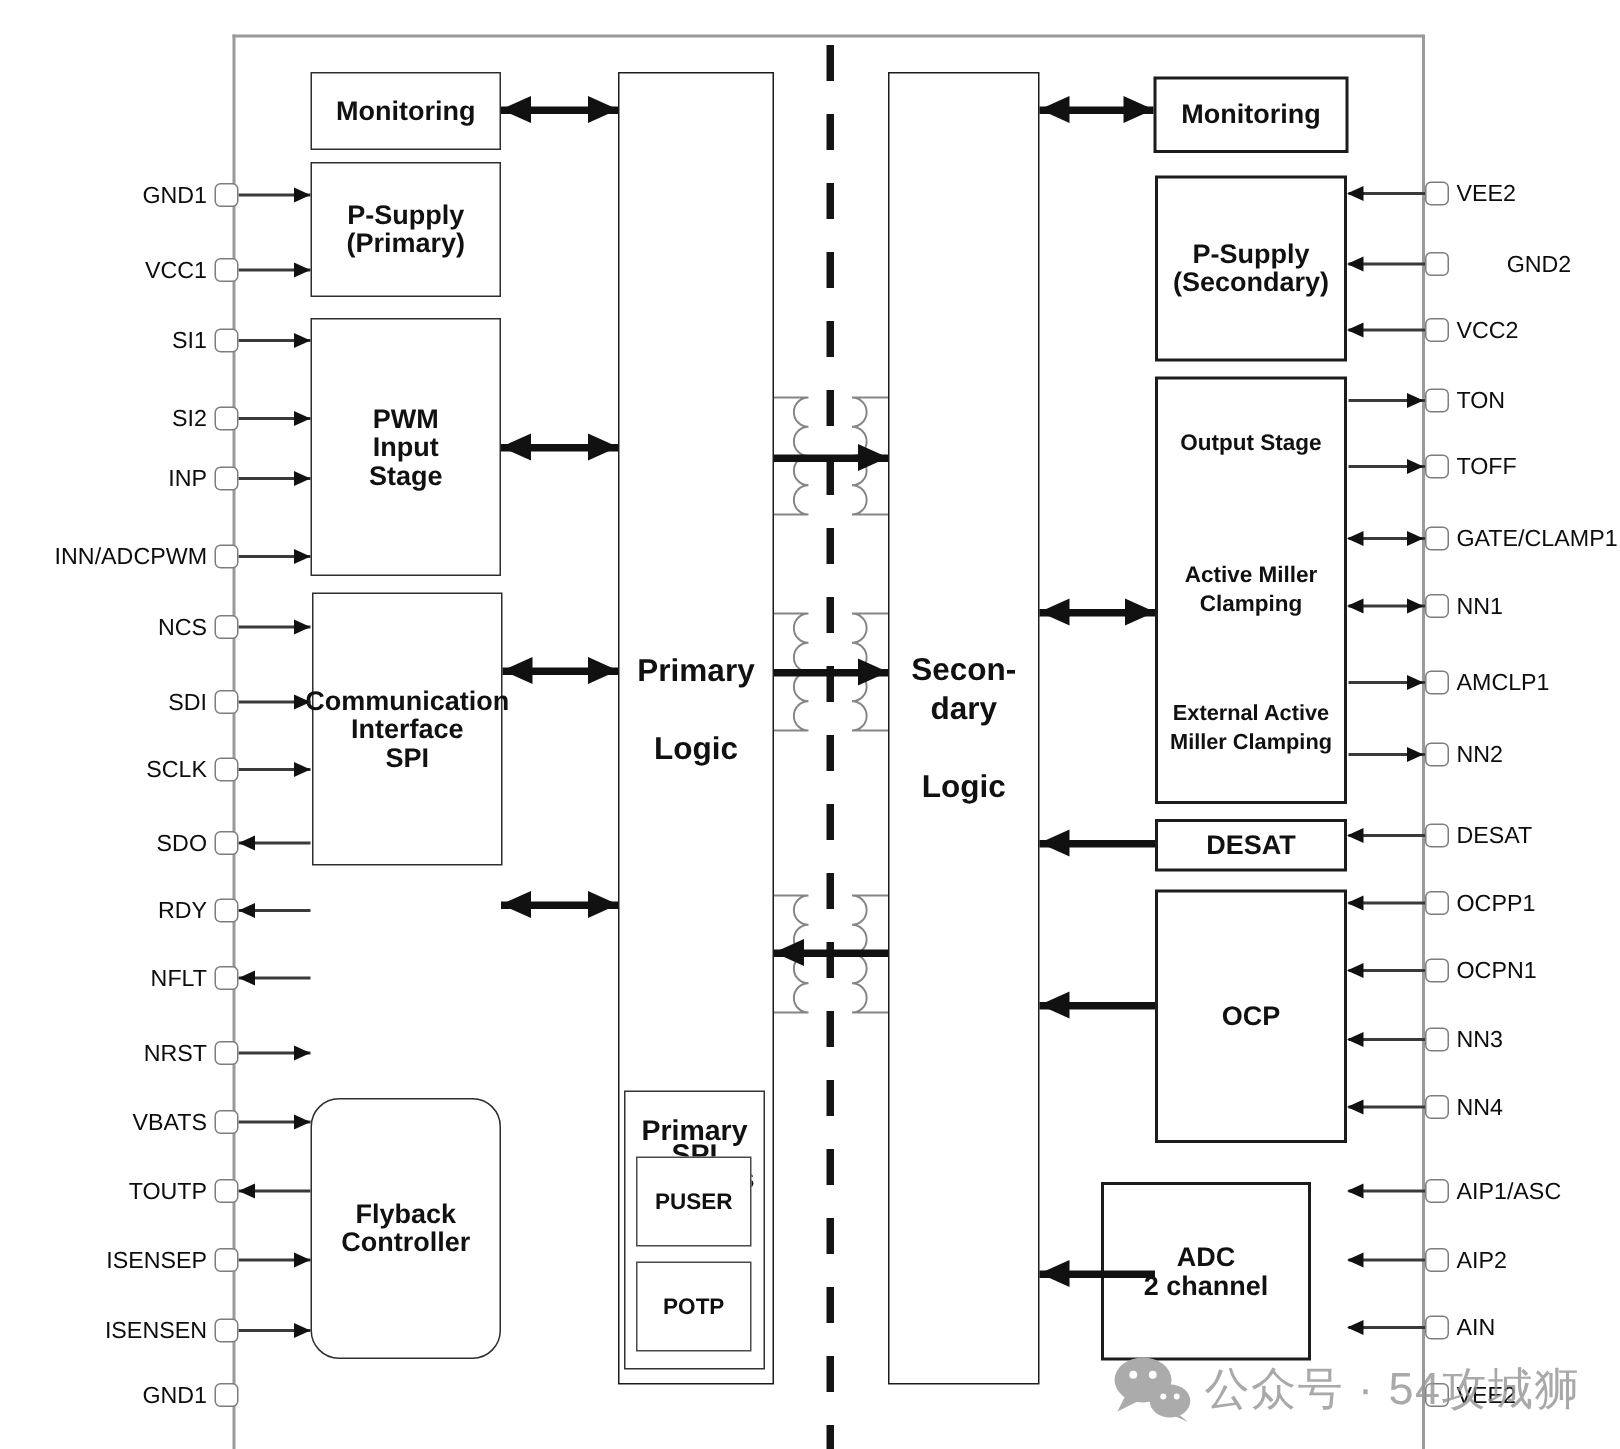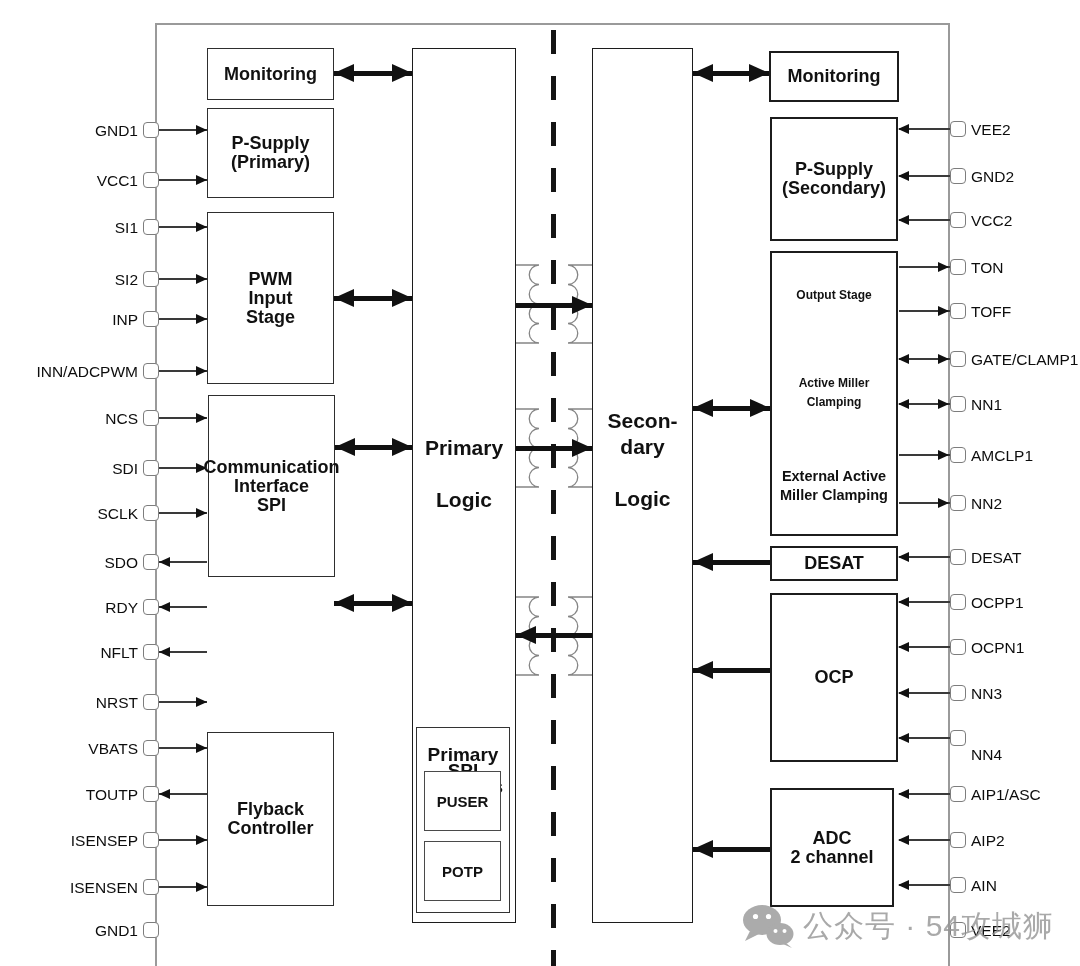--- a/index.html
+++ b/index.html
@@ -15,35 +15,35 @@
   
   .block{position:absolute;background:#fff;border:2px solid #1c1c1c;box-sizing:border-box;
     display:flex;align-items:center;justify-content:center;text-align:center;
     font-weight:bold;font-size:18px;line-height:19px;white-space:pre-line;z-index:2;}
   .block.thin{border-width:1.6px;border-color:#2e2e2e;}
   #blk-monitor-l{left:207px;top:48px;width:127px;height:52px;}
   #blk-psup-l{left:207px;top:108px;width:127px;height:90px;}
   #blk-pwm{left:207px;top:212px;width:127px;height:172px;}
   #blk-comm{left:208px;top:395px;width:127px;height:182px;}
   #blk-status{left:208px;top:595px;width:126px;height:118px;}
-  #blk-flyback{left:207px;top:732px;width:127px;height:174px;}
+  #blk-flyback{left:207px;top:732px;width:127px;height:174px;border-radius:19px;}
   #blk-primary{left:412px;top:48px;width:104px;height:875px;border-width:1.8px;}
   #blk-secondary{left:592px;top:48px;width:101px;height:875px;border-width:1.8px;}
   #blk-monitor-r{left:769px;top:51px;width:130px;height:51px;border-width:2.2px;}
   #blk-psup-r{left:770px;top:117px;width:128px;height:124px;border-width:2.2px;}
   #blk-output{left:770px;top:251px;width:128px;height:285px;border-width:2.2px;}
   #blk-desat{left:770px;top:546px;width:128px;height:35px;border-width:2.2px;}
   #blk-ocp{left:770px;top:593px;width:128px;height:169px;border-width:2.2px;}
-  #blk-adc{left:770px;top:788px;width:124px;height:119px;border-width:2.2px;}
+  #blk-adc{left:734px;top:788px;width:140px;height:119px;border-width:2.2px;}
   .logic-label{position:absolute;z-index:3;text-align:center;font-weight:bold;
     font-size:21px;line-height:26px;white-space:pre-line;}
   #lbl-primary{left:412px;top:435px;width:104px;}
-  #lbl-secondary{left:592px;top:408px;width:101px;}
+  #lbl-secondary{left:592px;top:434px;width:101px;}
   .out-label{position:absolute;z-index:3;width:128px;left:770px;text-align:center;
-    font-weight:bold;font-size:12px;line-height:19px;white-space:pre-line;}
+    font-weight:bold;font-size:15px;line-height:19px;white-space:pre-line;}
   #out1{top:286px;} #out2{top:374px;} #out3{top:467px;font-size:14.5px;}
   
   .spi-outer{position:absolute;background:#fff;border:1.6px solid #333;box-sizing:border-box;z-index:3;}
   #spibox-p{left:416px;top:727px;width:94px;height:186px;}
   #spibox-s{left:596px;top:727px;width:93px;height:186px;}
   .spi-header{position:absolute;top:19px;left:0;width:100%;text-align:center;
     font-weight:bold;font-size:19px;line-height:16px;white-space:pre-line;}
   .reg{position:absolute;left:7px;width:77px;height:60px;border:1.6px solid #4a4a4a;
     box-sizing:border-box;background:#fff;display:flex;align-items:center;justify-content:center;
     font-weight:bold;font-size:15px;}
@@ -208,21 +208,21 @@
       <div class="pin-label" style="left: 4px; top: 879px; width: 134px; text-align: right;">ISENSEN</div>
       <div class="pin-square" style="left: 143px; top: 922px;"></div>
       <div class="pin-label" style="left: 4px; top: 922px; width: 134px; text-align: right;">GND1</div>
       <div class="wire" style="left: 899px; top: 128px; width: 51px;"></div>
       <div class="ah-l" style="left: 898px; top: 124px;"></div>
       <div class="pin-square" style="left: 950px; top: 121px;"></div>
       <div class="pin-label" style="left: 971px; top: 121px; width: 110px; text-align: left;">VEE2</div>
       <div class="wire" style="left: 899px; top: 175px; width: 51px;"></div>
       <div class="ah-l" style="left: 898px; top: 171px;"></div>
       <div class="pin-square" style="left: 950px; top: 168px;"></div>
-      <div class="pin-label" style="left: 971px; top: 168px; width: 110px; text-align: left;">GND2</div>
+      <div class="pin-label" style="left: 971px; top: 168px; width: 110px; text-align: center;">GND2</div>
       <div class="wire" style="left: 899px; top: 219px; width: 51px;"></div>
       <div class="ah-l" style="left: 898px; top: 215px;"></div>
       <div class="pin-square" style="left: 950px; top: 212px;"></div>
       <div class="pin-label" style="left: 971px; top: 212px; width: 110px; text-align: left;">VCC2</div>
       <div class="wire" style="left: 899px; top: 266px; width: 51px;"></div>
       <div class="ah-r" style="left: 938px; top: 262px;"></div>
       <div class="pin-square" style="left: 950px; top: 259px;"></div>
       <div class="pin-label" style="left: 971px; top: 259px; width: 110px; text-align: left;">TON</div>
       <div class="wire" style="left: 899px; top: 310px; width: 51px;"></div>
       <div class="ah-r" style="left: 938px; top: 306px;"></div>
@@ -258,21 +258,21 @@
       <div class="ah-l" style="left: 898px; top: 642px;"></div>
       <div class="pin-square" style="left: 950px; top: 639px;"></div>
       <div class="pin-label" style="left: 971px; top: 639px; width: 110px; text-align: left;">OCPN1</div>
       <div class="wire" style="left: 899px; top: 692px; width: 51px;"></div>
       <div class="ah-l" style="left: 898px; top: 688px;"></div>
       <div class="pin-square" style="left: 950px; top: 685px;"></div>
       <div class="pin-label" style="left: 971px; top: 685px; width: 110px; text-align: left;">NN3</div>
       <div class="wire" style="left: 899px; top: 737px; width: 51px;"></div>
       <div class="ah-l" style="left: 898px; top: 733px;"></div>
       <div class="pin-square" style="left: 950px; top: 730px;"></div>
-      <div class="pin-label" style="left: 971px; top: 730px; width: 110px; text-align: left; margin-top: 16px;">NN4</div>
+      <div class="pin-label" style="left: 971px; top: 730px; width: 110px; text-align: left;">NN4</div>
       <div class="wire" style="left: 899px; top: 793px; width: 51px;"></div>
       <div class="ah-l" style="left: 898px; top: 789px;"></div>
       <div class="pin-square" style="left: 950px; top: 786px;"></div>
       <div class="pin-label" style="left: 971px; top: 786px; width: 110px; text-align: left;">AIP1/ASC</div>
       <div class="wire" style="left: 899px; top: 839px; width: 51px;"></div>
       <div class="ah-l" style="left: 898px; top: 835px;"></div>
       <div class="pin-square" style="left: 950px; top: 832px;"></div>
       <div class="pin-label" style="left: 971px; top: 832px; width: 110px; text-align: left;">AIP2</div>
       <div class="wire" style="left: 899px; top: 884px; width: 51px;"></div>
       <div class="ah-l" style="left: 898px; top: 880px;"></div>

